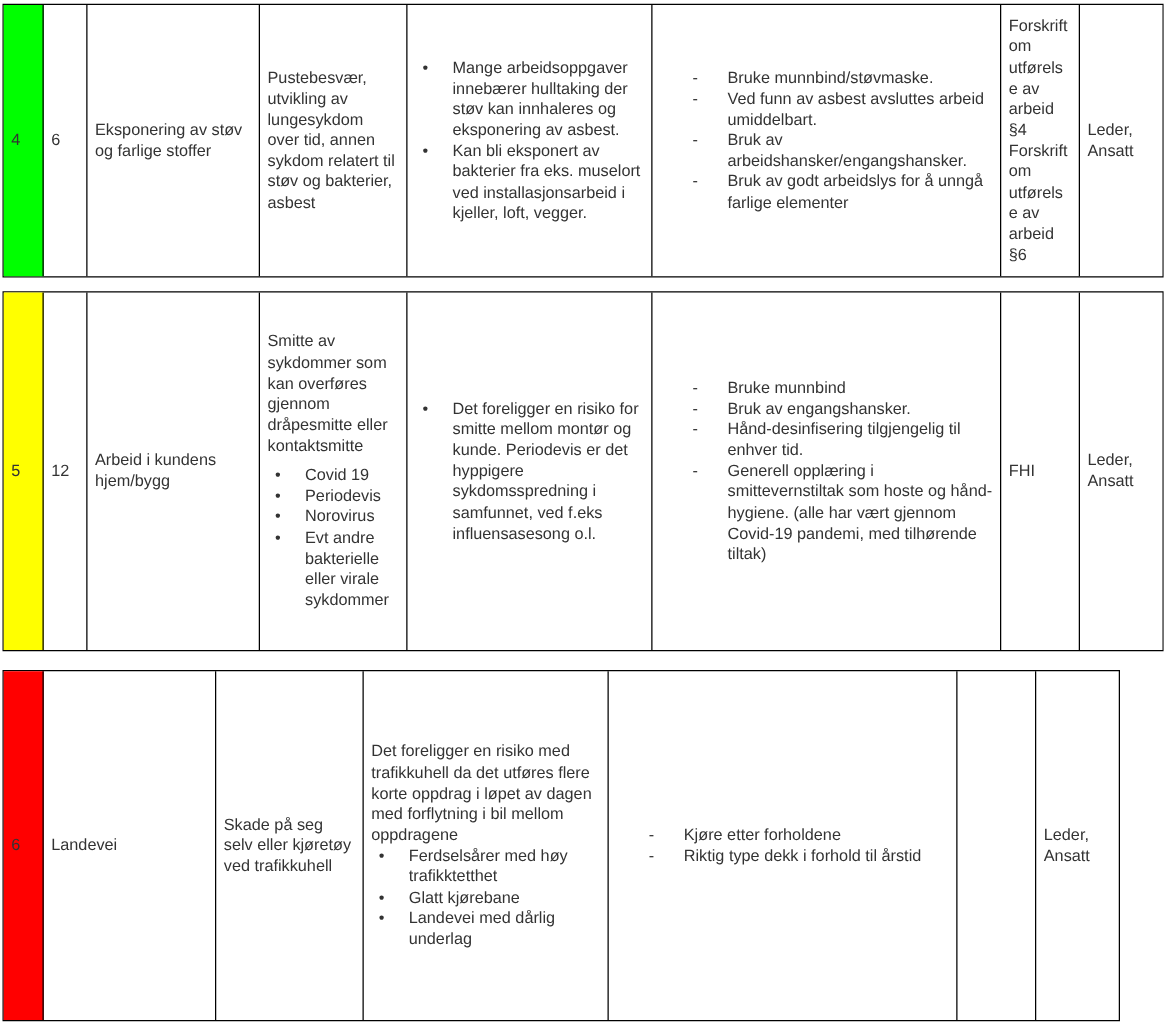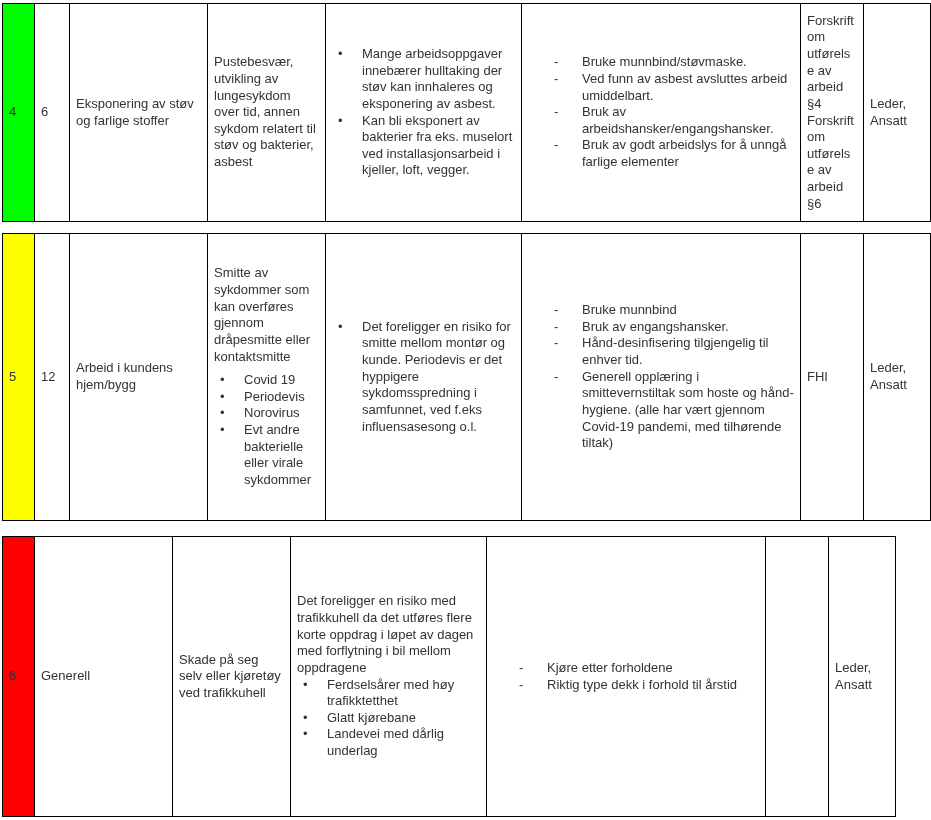--- a/index.html
+++ b/index.html
@@ -164,21 +164,21 @@
       <div>Leder, Ansatt</div>
     </div>
   </div>
 
   
   <div class="block block-3">
     <div class="cell c1" style="background: rgb(255, 0, 0);">
       <div>6</div>
     </div>
     <div class="cell c3">
-      <div>Generell</div>
+      <div>Landevei</div>
     </div>
     <div class="cell c4">
       <div>Skade på seg selv eller kjøretøy ved trafikkuhell</div>
     </div>
     <div class="cell c5 ul">
       <div>Det foreligger en risiko med trafikkuhell da det utføres flere korte oppdrag i løpet av dagen med forflytning i bil mellom oppdragene</div>
       <div class="li">
         <span class="mark">•</span>
         <span class="txt">Ferdselsårer med høy trafikktetthet</span>
       </div>

